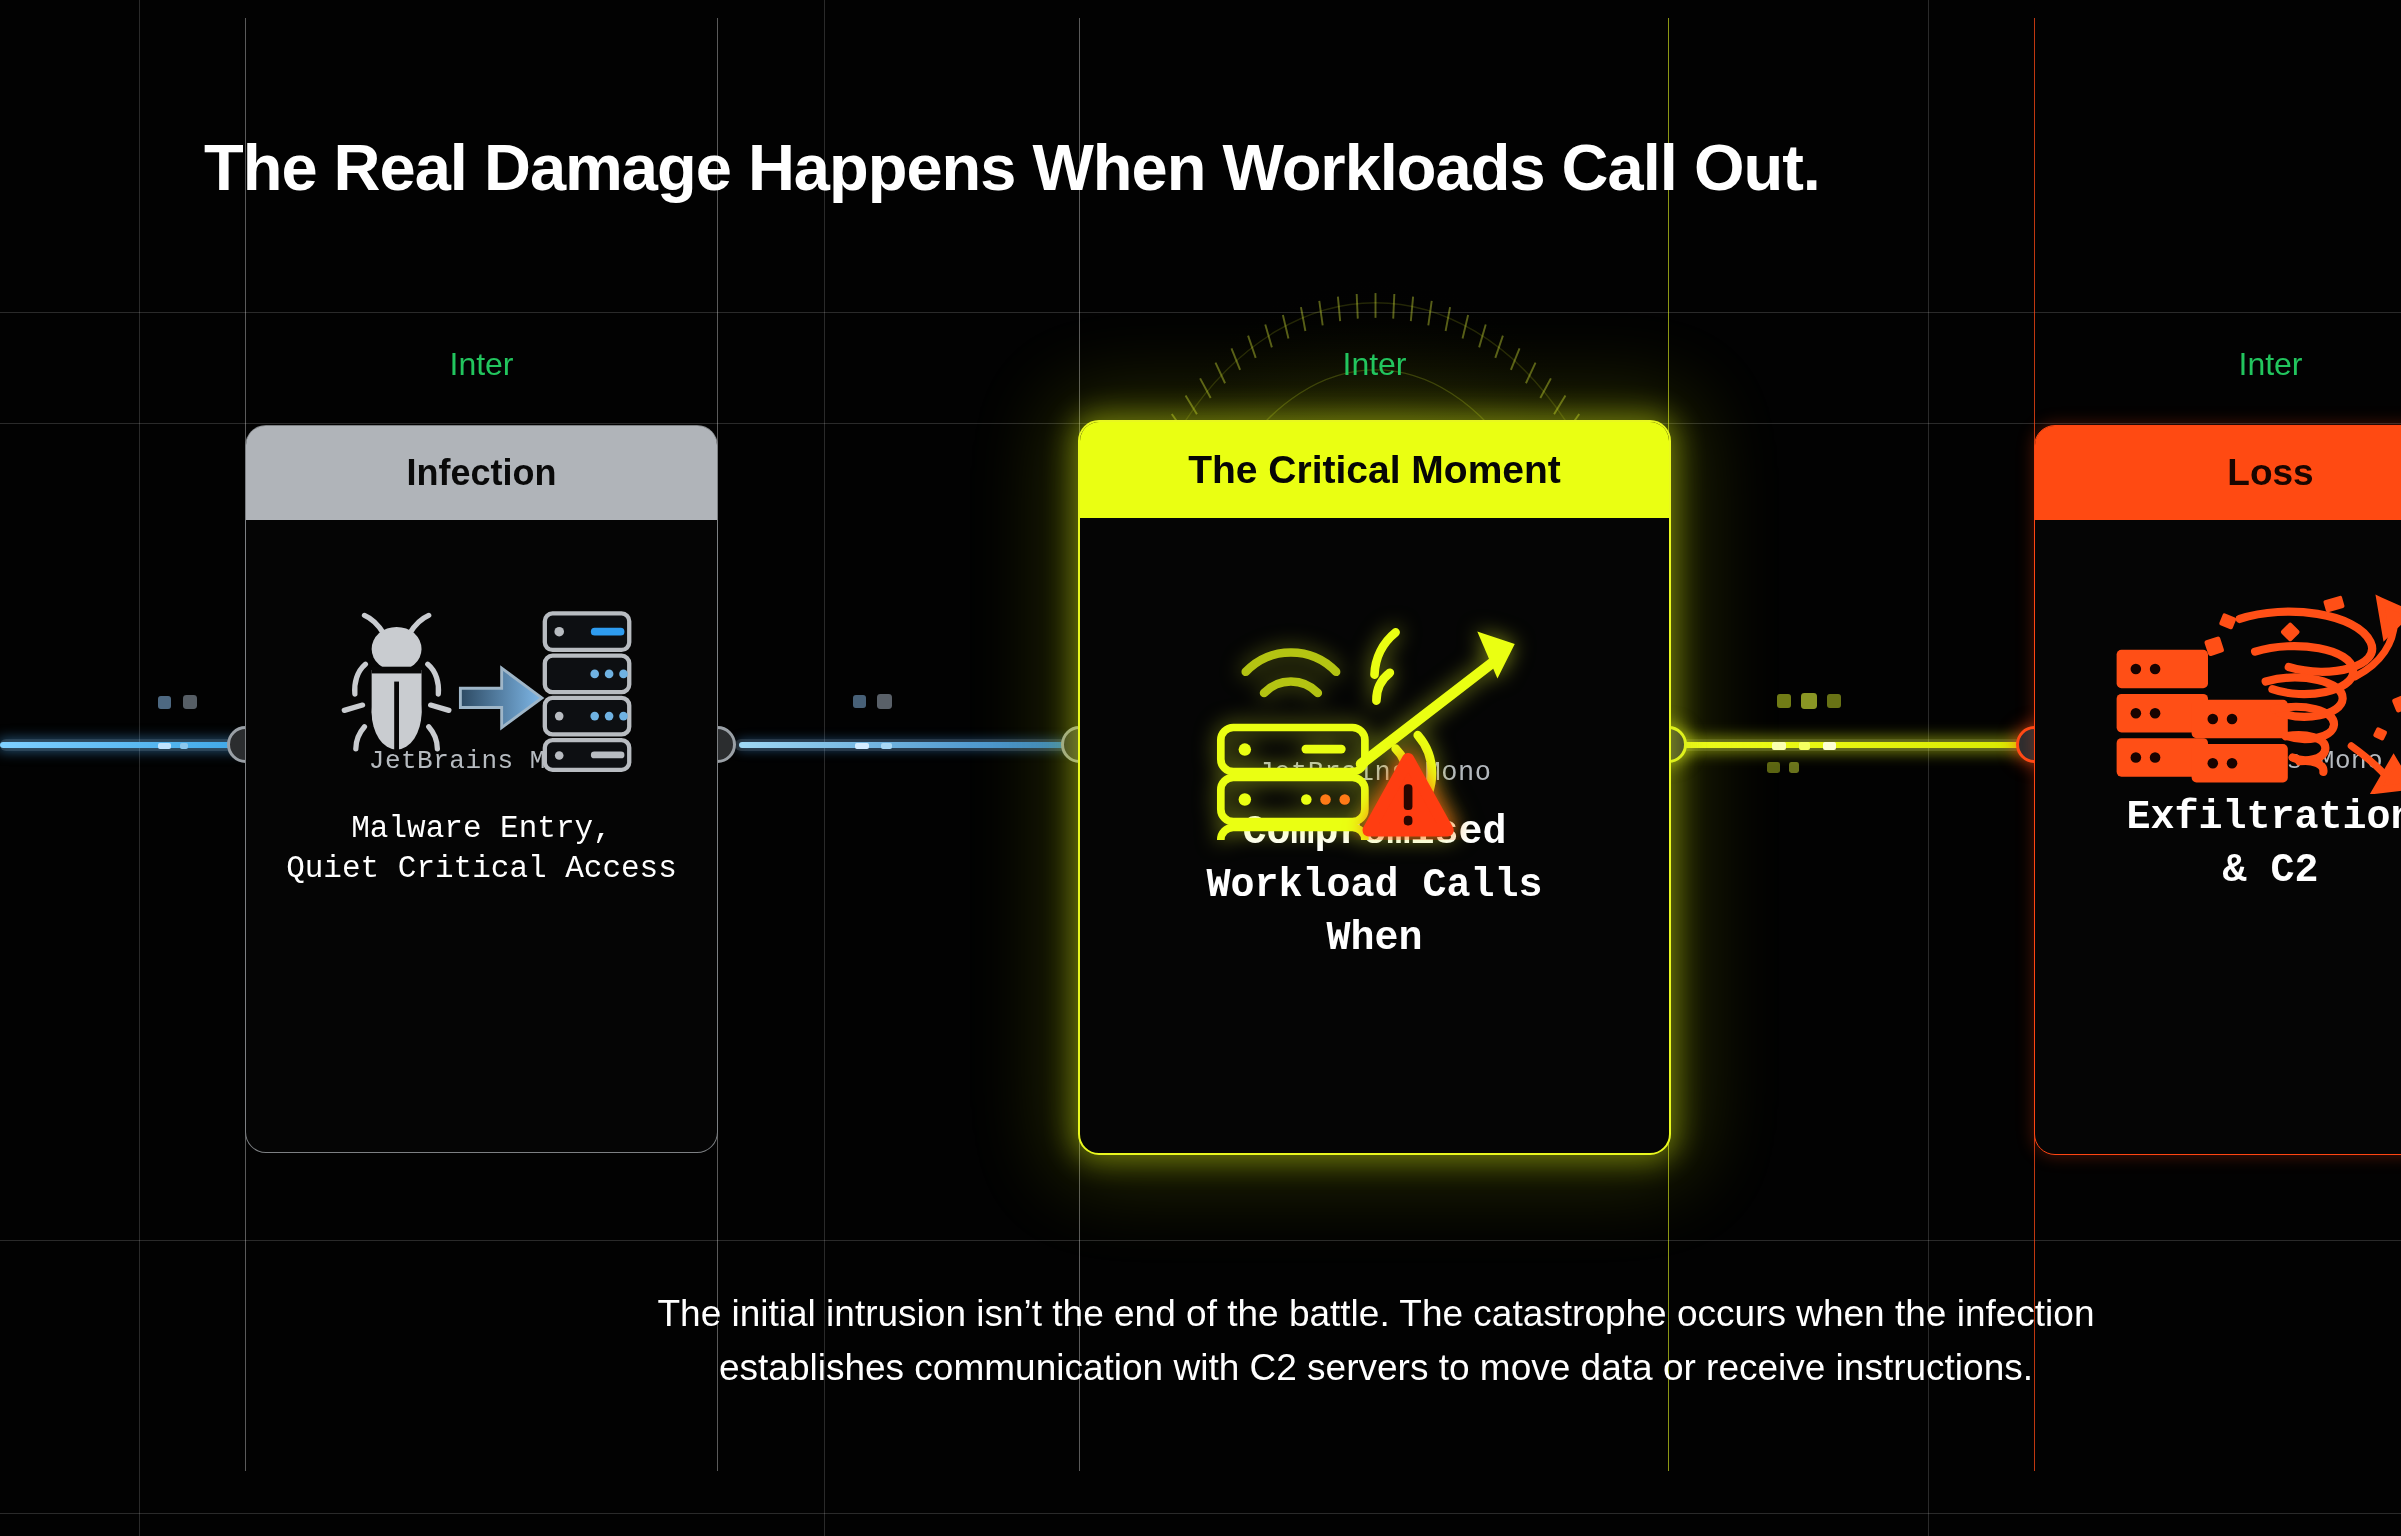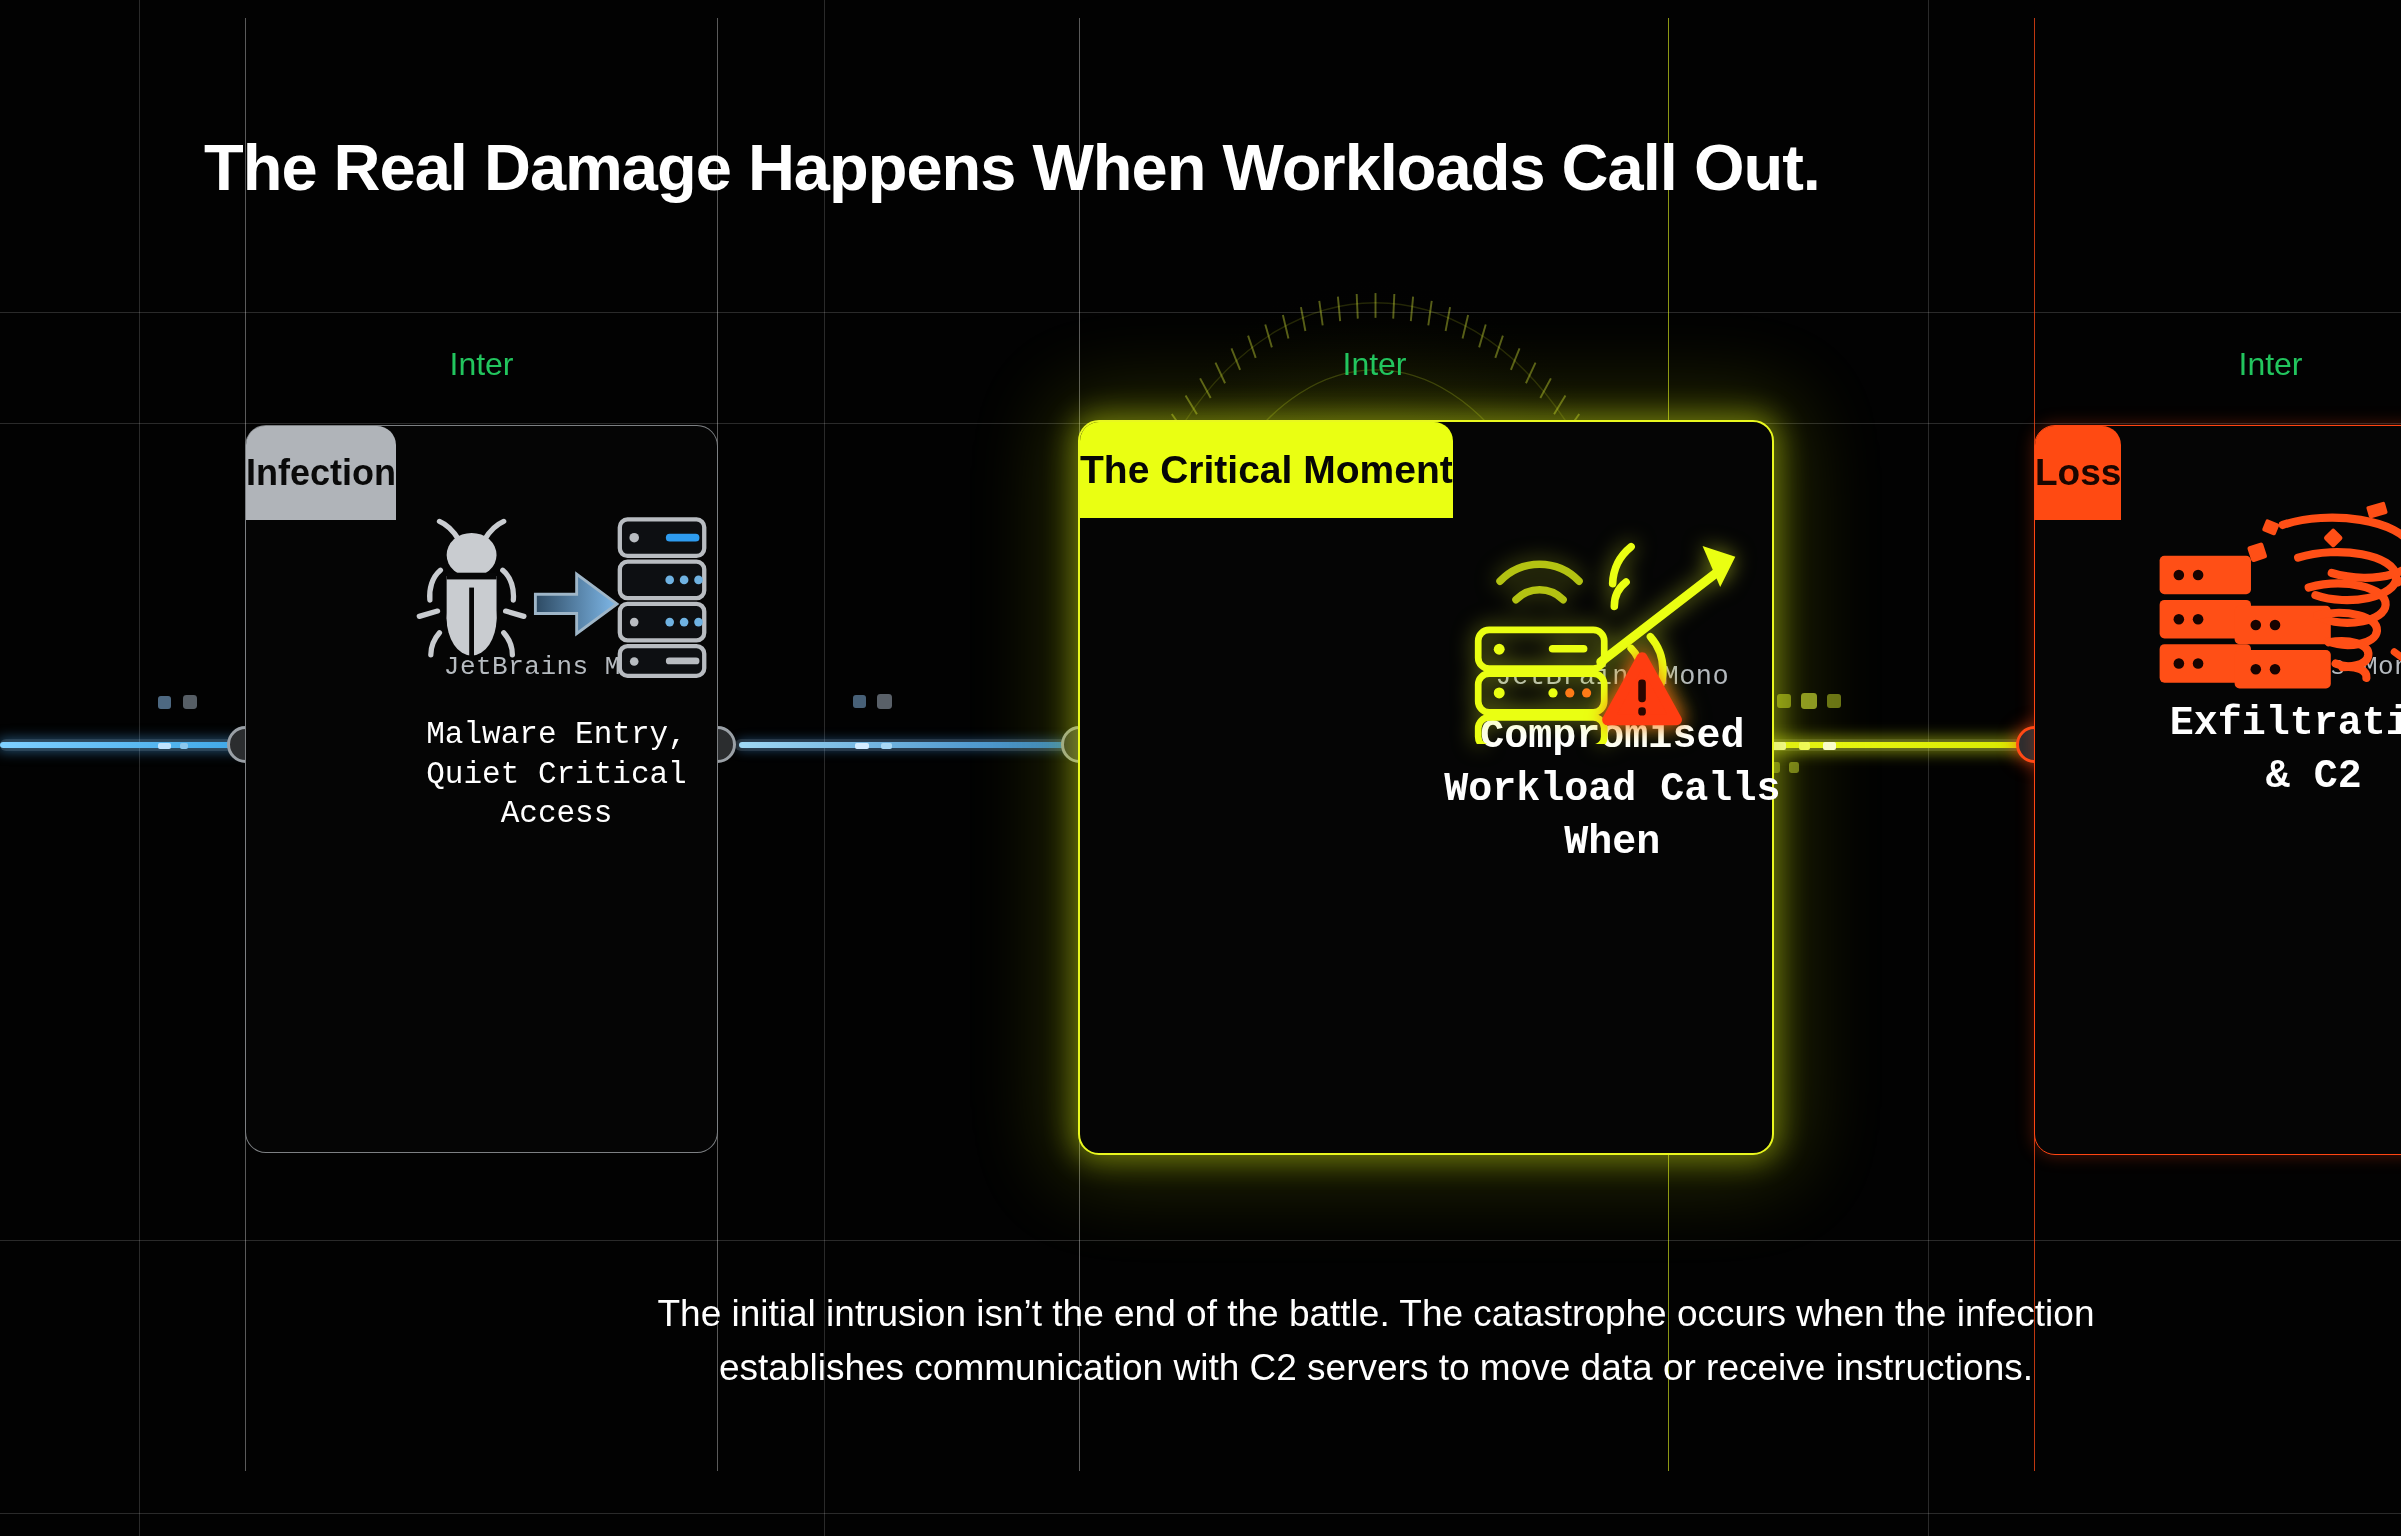--- a/index.html
+++ b/index.html
@@ -49,42 +49,42 @@
   .node.red .stem { background:rgba(255,74,22,.75); }
 
   
   .inter {
     position:absolute; font-size:32px; color:#22c55e; text-align:center; z-index:22;
   }
 
   
   .card {
     position:absolute; border-radius:21px; background:#050505; z-index:15;
-    display:flex; overflow:visible;
+    display:flex; flex-direction:column; overflow:visible;
   }
   .card .hdr {
     border-radius:19px 19px 0 0; text-align:center; font-weight:700;
     display:flex; align-items:center; justify-content:center;
   }
   .card .body { flex:1; display:flex; flex-direction:column; align-items:center; position:relative; }
   .cap { font-family:"Liberation Mono", monospace; letter-spacing:0.5px; }
   .desc { font-family:"Liberation Mono", monospace; color:#fff; text-align:center; line-height:1.28; }
 
   
   #card-infection {
     left:245px; top:425px; width:473px; height:728px;
     border:1.9px solid rgba(190,195,200,.65);
   }
   #card-infection .hdr { height:94px; background:#b0b4b9; color:#0a0a0a; font-size:36px; }
   #card-infection .cap { margin-top:226px; font-size:26px; color:#b6bbc0; }
   #card-infection .desc { margin-top:33px; font-size:31px; }
 
   
   #card-critical {
-    left:1078px; top:420px; width:696px; height:735px;
+    left:1078px; top:420px; width:593px; height:735px;
     border:2.9px solid #e9f81f;
     box-shadow:0 0 29px 6.7px rgba(215,235,20,.42), 0 0 82px 29px rgba(180,200,15,.20);
   }
   #card-critical .hdr { height:96px; background:#eaff12; color:#060606; font-size:39px; }
   #card-critical .cap { margin-top:240px; font-size:27px; color:#b3b8bd; }
   #card-critical .desc { margin-top:18px; font-size:40px; font-weight:700; line-height:1.33; width:115%; }
 
   
   #card-loss {
     left:2034px; top:425px; width:473px; height:730px;

